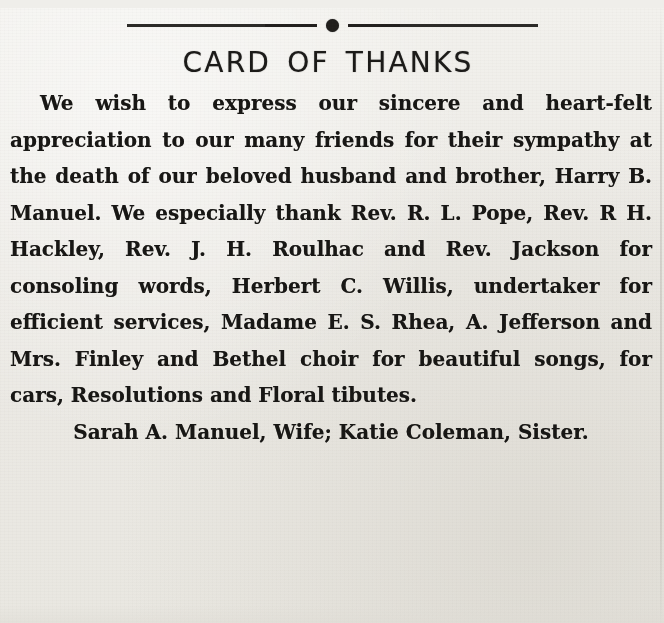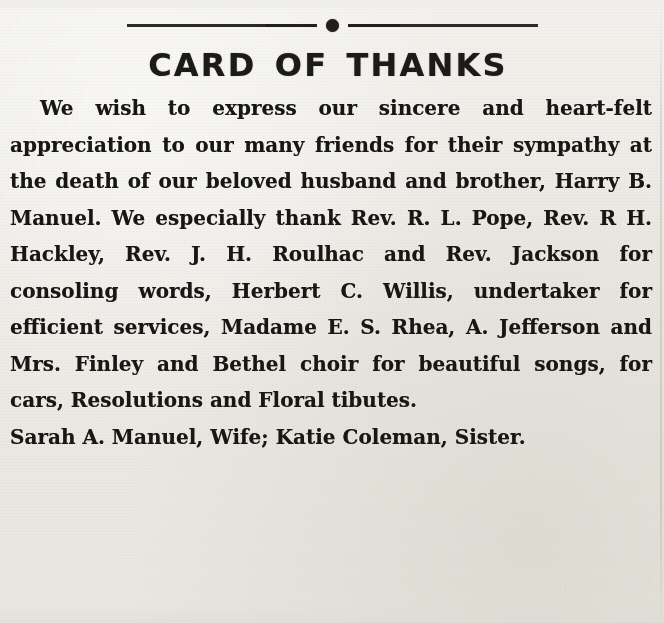--- a/index.html
+++ b/index.html
@@ -63,22 +63,22 @@
   .ornament .dot {
     width: 13px;
     height: 13px;
     border-radius: 50%;
     background: #201e1c;
     box-shadow: 0 0 1px 0 rgba(0,0,0,0.6);
   }
   .headline {
     text-align: center;
     font-family: "DejaVu Sans", sans-serif;
-    font-weight: bold;
-    font-size: 32px;
+    font-weight: normal;
+    font-size: 28px;
     letter-spacing: 2.2px;
     color: #1b1a18;
     margin: 4px 8px 6px 0;
     text-shadow: 0 0 1px rgba(40,38,34,0.55);
     word-spacing: 5px;
   }
   .body-text {
     font-family: "DejaVu Serif", serif;
     font-weight: bold;
     font-size: 20px;
@@ -87,21 +87,21 @@
     text-align: justify;
     text-justify: inter-word;
     padding: 0 12px 0 10px;
     text-shadow: 0 0 0.6px rgba(30,28,26,0.5);
   }
   .body-text p {
     margin: 0;
     text-indent: 30px;
   }
   .body-text p.last {
-    text-align: left;
+    text-align: center;
     text-indent: 0;
   }
   
   .col-edge {
     position: absolute;
     top: 0;
     bottom: 0;
     right: 2px;
     width: 2px;
     background: linear-gradient(180deg, rgba(150,145,137,0) 0%, rgba(150,145,137,0.25) 20%, rgba(150,145,137,0.25) 80%, rgba(150,145,137,0) 100%);

